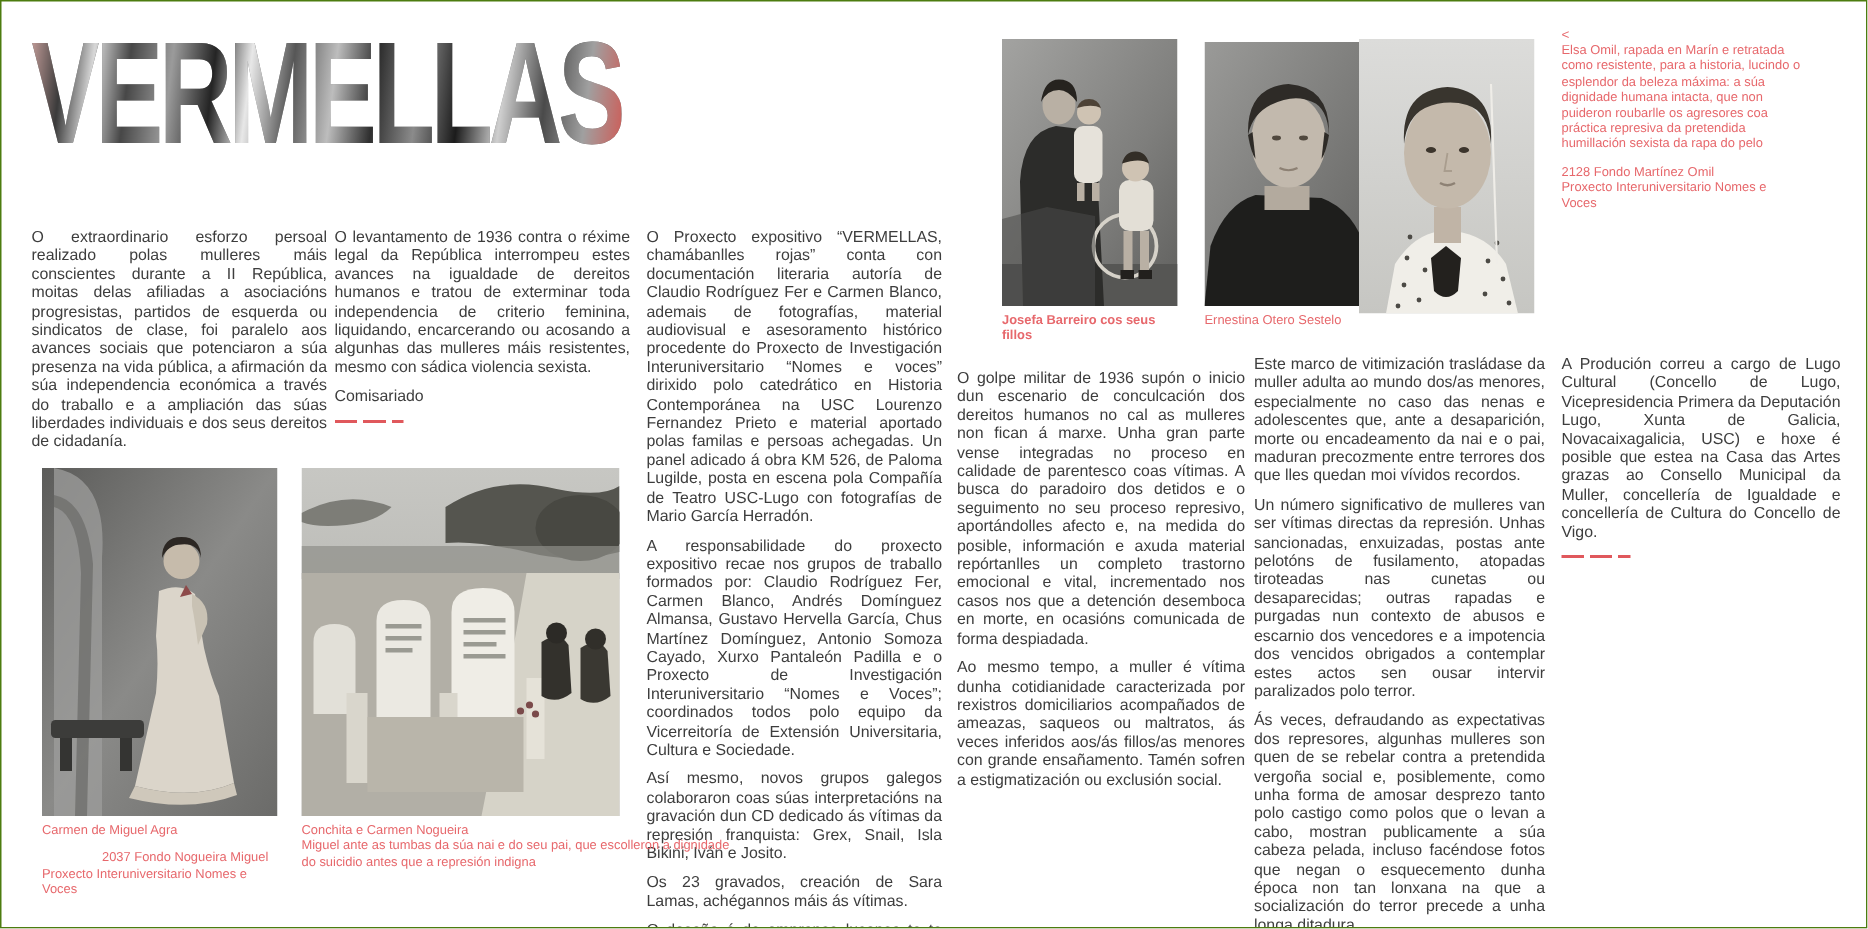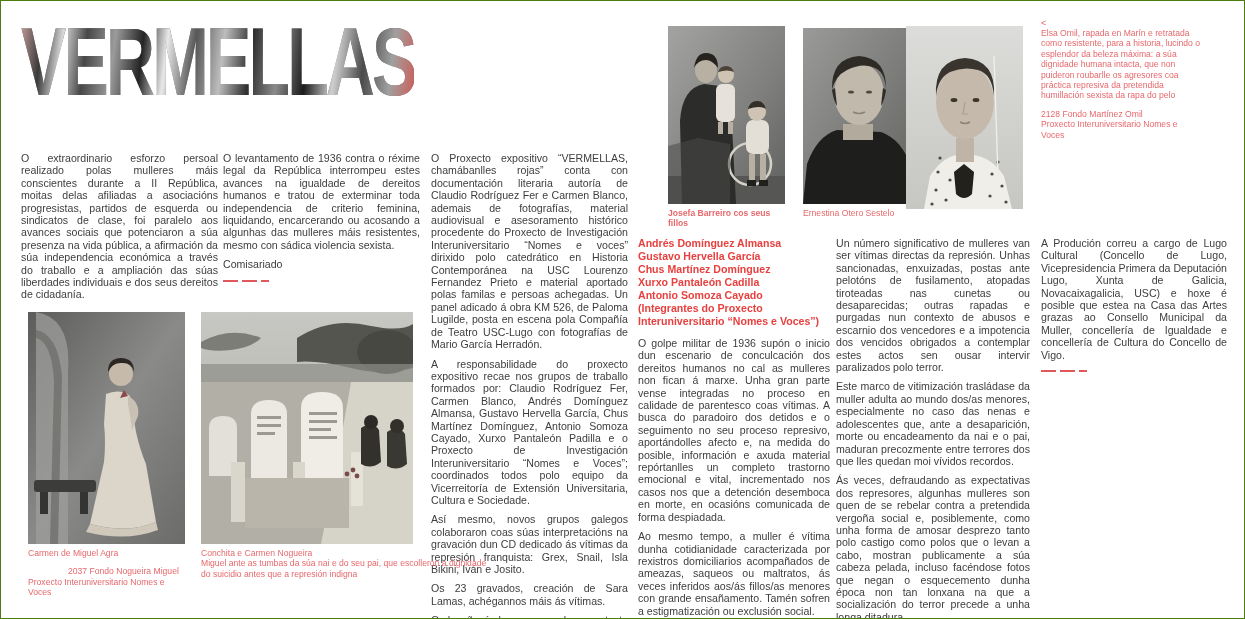--- a/index.html
+++ b/index.html
@@ -165,35 +165,27 @@
   </div>
 
   <div class="right-note">
     <div class="arrow">&lt;</div>
     <div>Elsa Omil, rapada en Marín e retratada como resistente, para a historia, lucindo o esplendor da beleza máxima: a súa dignidade humana intacta, que non puideron roubarlle os agresores coa práctica represiva da pretendida humillación sexista da rapa do pelo</div>
     <div class="cap-credit">2128 Fondo Martínez Omil</div>
     <div>Proxecto Interuniversitario Nomes e Voces</div>
   </div>
 
   <div class="col col4">
-    <div class="red-names" style="margin-top:0;">
-      <div>Andrés Domínguez Almansa</div>
-      <div>Gustavo Hervella García</div>
-      <div>Chus Martínez Domínguez</div>
-      <div>Xurxo Pantaleón Cadilla</div>
-      <div>Antonio Somoza Cayado</div>
-      <div>(Integrantes do Proxecto Interuniversitario “Nomes e Voces”)</div>
-    </div>
     <p style="margin-top:9px;">O golpe militar de 1936 supón o inicio dun escenario de conculcación dos dereitos humanos no cal as mulleres non fican á marxe. Unha gran parte vense integradas no proceso en calidade de parentesco coas vítimas. A busca do paradoiro dos detidos e o seguimento no seu proceso represivo, aportándolles afecto e, na medida do posible, información e axuda material repórtanlles un completo trastorno emocional e vital, incrementado nos casos nos que a detención desemboca en morte, en ocasións comunicada de forma despiadada.</p>
     <p>Ao mesmo tempo, a muller é vítima dunha cotidianidade caracterizada por rexistros domiciliarios acompañados de ameazas, saqueos ou maltratos, ás veces inferidos aos/ás fillos/as menores con grande ensañamento. Tamén sofren a estigmatización ou exclusión social.</p>
   </div>
 
   <div class="col col5">
+    <p>Este marco de vitimización trasládase da muller adulta ao mundo dos/as menores, especialmente no caso das nenas e adolescentes que, ante a desaparición, morte ou encadeamento da nai e o pai, maduran precozmente entre terrores dos que lles quedan moi vívidos recordos.</p>
     <p>Un número significativo de mulleres van ser vítimas directas da represión. Unhas sancionadas, enxuizadas, postas ante pelotóns de fusilamento, atopadas tiroteadas nas cunetas ou desaparecidas; outras rapadas e purgadas nun contexto de abusos e escarnio dos vencedores e a impotencia dos vencidos obrigados a contemplar estes actos sen ousar intervir paralizados polo terror.</p>
-    <p>Este marco de vitimización trasládase da muller adulta ao mundo dos/as menores, especialmente no caso das nenas e adolescentes que, ante a desaparición, morte ou encadeamento da nai e o pai, maduran precozmente entre terrores dos que lles quedan moi vívidos recordos.</p>
     <p>Ás veces, defraudando as expectativas dos represores, algunhas mulleres son quen de se rebelar contra a pretendida vergoña social e, posiblemente, como unha forma de amosar desprezo tanto polo castigo como polos que o levan a cabo, mostran publicamente a súa cabeza pelada, incluso facéndose fotos que negan o esquecemento dunha época non tan lonxana na que a socialización do terror precede a unha longa ditadura.</p>
 
   </div>
 
   <div class="col col6">
     <p>A Produción correu a cargo de Lugo Cultural (Concello de Lugo, Vicepresidencia Primera da Deputación Lugo, Xunta de Galicia, Novacaixagalicia, USC) e hoxe é posible que estea na Casa das Artes grazas ao Consello Municipal da Muller, concellería de Igualdade e concellería de Cultura do Concello de Vigo.</p>
     <div class="dashes"></div>
   </div>
 
   <div class="photo" style="left:27px;top:311px;width:157px;">

